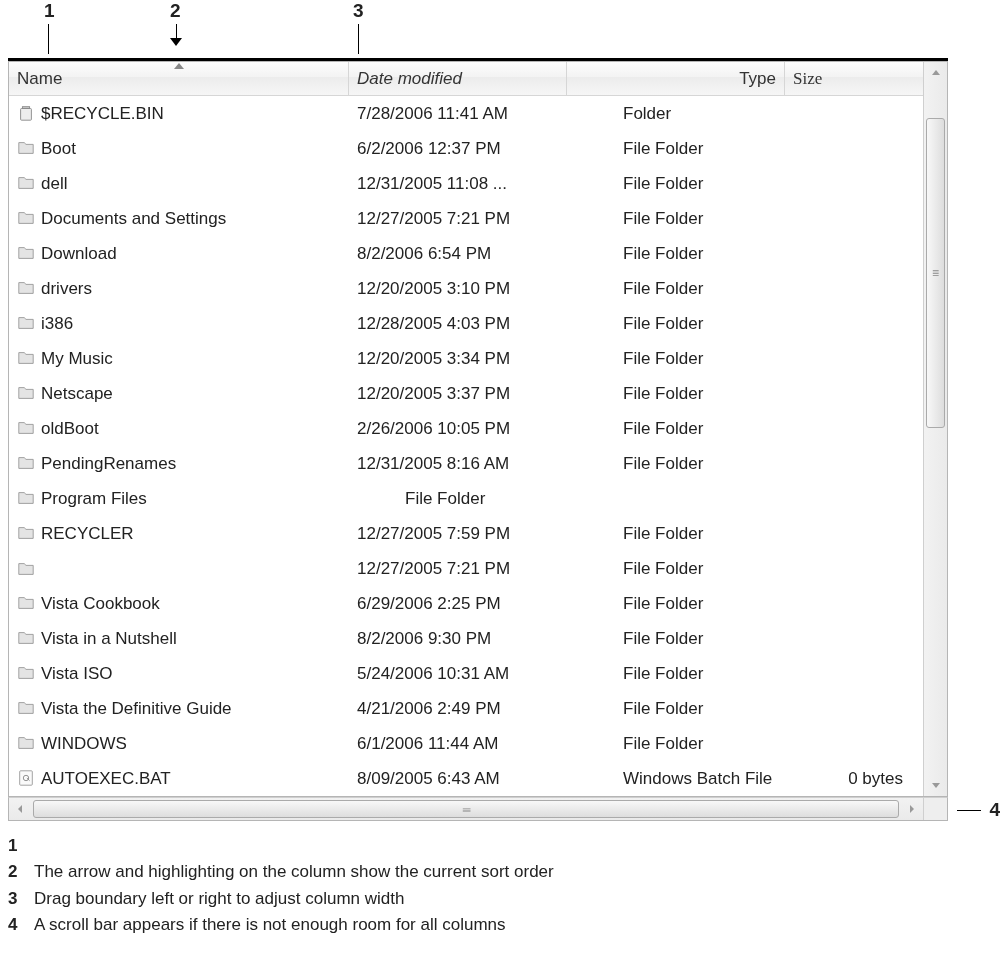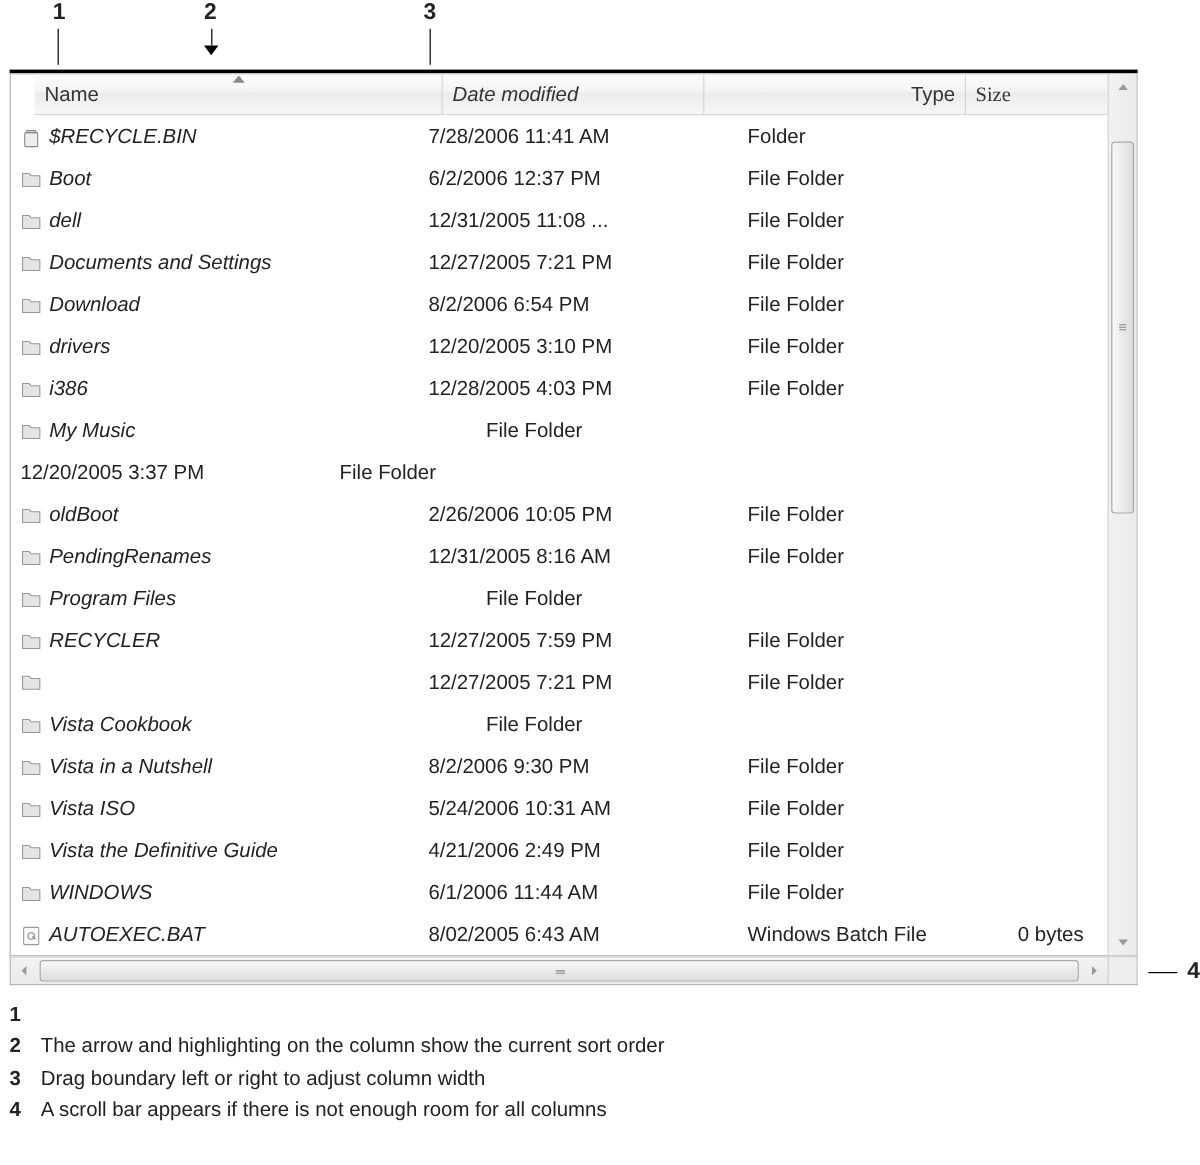--- a/index.html
+++ b/index.html
@@ -67,21 +67,20 @@
       flex: 1 1 auto;
       overflow: hidden;
     }
     .headers {
       display: flex;
       background: linear-gradient(to bottom, #fdfdfd 0%, #f3f3f3 45%, #ececec 46%, #f6f6f6 100%);
       border-bottom: 1px solid #d6d6d6;
       height: 34px;
       font-size: 17px;
       color: #333;
-      margin-left: 20px;
     }
     .col-header {
       display: flex;
       align-items: center;
       padding: 0 8px;
       border-right: 1px solid #d6d6d6;
       position: relative;
       cursor: pointer;
       user-select: none;
     }
@@ -111,21 +110,21 @@
       padding: 0;
       font-size: 17px;
       color: #222;
     }
     .cell {
       padding: 0 8px;
       white-space: nowrap;
       overflow: hidden;
       text-overflow: ellipsis;
     }
-    .cell-name { width: 340px; display: flex; align-items: flex-end; gap: 6px; font-style: italic; }
+    .cell-name { width: 340px; display: flex; align-items: flex-start; gap: 6px; }
     .cell-date { width: 218px; }
     .cell-type { width: 218px; margin-left: 48px; }
     .cell-size { flex: 1; text-align: right; padding-right: 20px; }
 
     .icon {
       width: 18px;
       height: 18px;
       flex-shrink: 0;
     }
 
@@ -365,24 +364,31 @@
               <div class="cell cell-type">File Folder</div>
               <div class="cell cell-size"></div>
             </div>
             <div class="row">
               <div class="cell cell-name">
                 <svg class="icon" viewBox="0 0 20 20">
                   <path d="M2 4h6l2 2h8v10H2z" fill="#e4e4e4" stroke="#999" stroke-width="1"></path>
                 </svg>
                 <span>My Music</span>
               </div>
-              <div class="cell cell-type">File Folder</div>
-              <div class="cell cell-size"></div>
-            </div>
-            <div class="row">
+              <div class="cell cell-date">12/20/2005 3:34 PM</div>
+              <div class="cell cell-type">File Folder</div>
+              <div class="cell cell-size"></div>
+            </div>
+            <div class="row">
+              <div class="cell cell-name">
+                <svg class="icon" viewBox="0 0 20 20">
+                  <path d="M2 4h6l2 2h8v10H2z" fill="#e4e4e4" stroke="#999" stroke-width="1"></path>
+                </svg>
+                <span>Netscape</span>
+              </div>
               <div class="cell cell-date">12/20/2005 3:37 PM</div>
               <div class="cell cell-type">File Folder</div>
               <div class="cell cell-size"></div>
             </div>
             <div class="row">
               <div class="cell cell-name">
                 <svg class="icon" viewBox="0 0 20 20">
                   <path d="M2 4h6l2 2h8v10H2z" fill="#e4e4e4" stroke="#999" stroke-width="1"></path>
                 </svg>
                 <span>oldBoot</span>
@@ -433,20 +439,21 @@
               <div class="cell cell-type">File Folder</div>
               <div class="cell cell-size"></div>
             </div>
             <div class="row">
               <div class="cell cell-name">
                 <svg class="icon" viewBox="0 0 20 20">
                   <path d="M2 4h6l2 2h8v10H2z" fill="#e4e4e4" stroke="#999" stroke-width="1"></path>
                 </svg>
                 <span>Vista Cookbook</span>
               </div>
+              <div class="cell cell-date">6/29/2006 2:25 PM</div>
               <div class="cell cell-type">File Folder</div>
               <div class="cell cell-size"></div>
             </div>
             <div class="row">
               <div class="cell cell-name">
                 <svg class="icon" viewBox="0 0 20 20">
                   <path d="M2 4h6l2 2h8v10H2z" fill="#e4e4e4" stroke="#999" stroke-width="1"></path>
                 </svg>
                 <span>Vista in a Nutshell</span>
               </div>
@@ -489,21 +496,21 @@
             </div>
             <div class="row">
               <div class="cell cell-name">
                 <svg class="icon" viewBox="0 0 20 20">
                   <rect x="3" y="2" width="14" height="16" rx="1" fill="#fafafa" stroke="#999"></rect>
                   <circle cx="10" cy="10" r="3" fill="none" stroke="#888"></circle>
                   <path d="M11 10 l3 3" stroke="#888"></path>
                 </svg>
                 <span>AUTOEXEC.BAT</span>
               </div>
-              <div class="cell cell-date">8/02/2005 6:43 AM</div>
+              <div class="cell cell-date">8/09/2005 6:43 AM</div>
               <div class="cell cell-type">Windows Batch File</div>
               <div class="cell cell-size">0 bytes</div>
             </div>
           </div>
 
       </div>
 
       <div class="vscroll">
         <div class="arrow">
           <svg width="10" height="10" viewBox="0 0 10 10">

